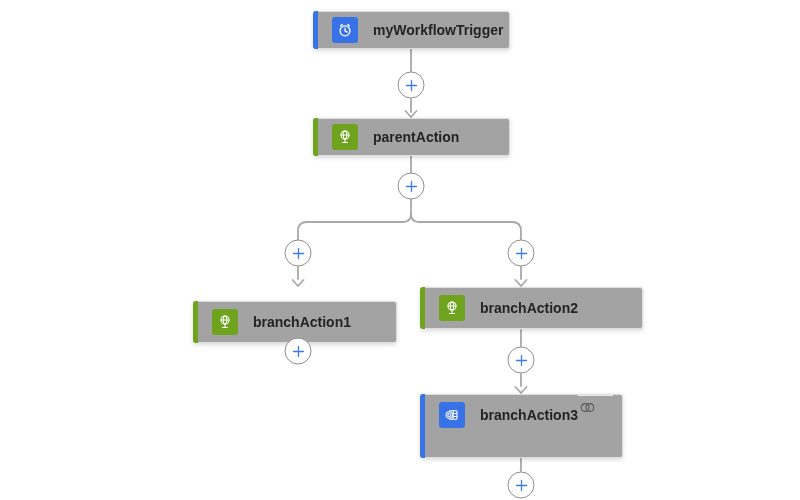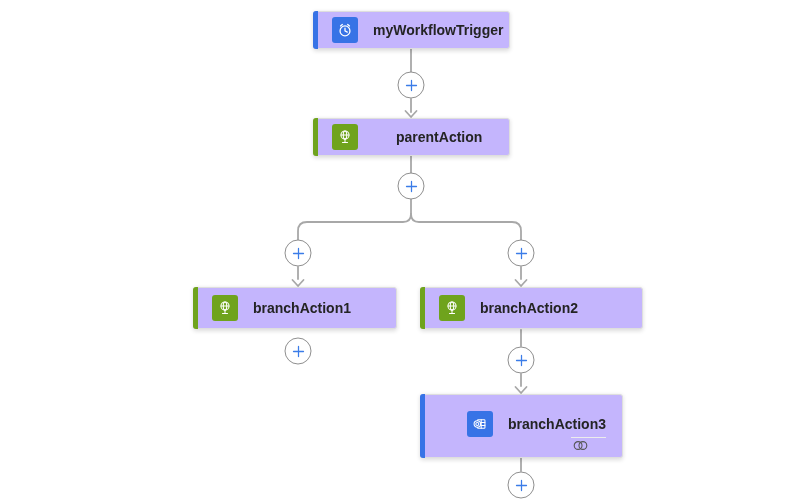--- a/index.html
+++ b/index.html
@@ -15,21 +15,21 @@
   svg.connectors path {
     fill:none;
     stroke:var(--line-gray, #a8a8a8);
     stroke-width:1.8;
     stroke-linecap:round;
     stroke-linejoin:round;
   }
 
   .node {
     position:absolute;
-    background:#c4b5fd;
+    background:#a3a3a3;
     border:1px solid var(--card-border, #dedede);
     border-radius:3px;
     box-shadow:0 1.5px 4px rgba(0,0,0,0.14);
     display:flex; align-items:center;
     box-sizing:border-box;
     cursor:pointer;
   }
   .accent {
     position:absolute; left:-1px; top:-1px; bottom:-1px; width:5px;
     border-radius:3px 0 0 3px;
@@ -46,21 +46,21 @@
   .icon-green { background:var(--green, #6fa31d); }
 
   .node-label {
     margin-left:15px;
     font-size:14px; font-weight:700;
     color:var(--text, #242424);
     white-space:nowrap;
   }
 
   
-  .node-tall { flex-direction:column; align-items:flex-end; padding:16px; }
+  .node-tall { align-items:flex-start; padding:0; }
   .row-main { display:flex; align-items:center; height:39px; }
   .row-footer {
     height:23px;
     border-top:1px solid var(--divider, #ececec);
     display:flex; align-items:center; justify-content:flex-end;
     padding-right:16px;
   }
   .link-btn {
     background:none; border:none; padding:1px; margin:0;
     display:flex; align-items:center; cursor:pointer;
@@ -129,21 +129,21 @@
     </div>
     <div class="node-label">myWorkflowTrigger</div>
   </div>
 
   <button class="plus" style="left:411px; top:85px;">
     <svg width="16" height="16" viewBox="0 0 24 24">
       <path d="M12 4.5 V19.5 M4.5 12 H19.5"></path>
     </svg>
   </button>
 
-  <div class="node" style="left:313px; top:118px; width:197px; height:38px;gap:23px;">
+  <div class="node" style="left:313px; top:118px; width:197px; height:38px;">
     <div class="accent accent-green"></div>
     <div class="icon-tile icon-green">
       <svg width="18" height="18" viewBox="0 0 24 24" fill="none" stroke="#fff" stroke-width="1.4" stroke-linecap="round">
         <circle cx="12" cy="9.4" r="5.4"></circle>
         <ellipse cx="12" cy="9.4" rx="2.3" ry="5.4"></ellipse>
         <path d="M6.8 9.4 H17.2"></path>
         <path d="M12 14.8 V18.6"></path>
         <path d="M8.6 19.4 H15.4"></path>
       </svg>
     </div>
@@ -161,21 +161,21 @@
       <path d="M12 4.5 V19.5 M4.5 12 H19.5"></path>
     </svg>
   </button>
 
   <button class="plus" style="left:521px; top:253px;">
     <svg width="16" height="16" viewBox="0 0 24 24">
       <path d="M12 4.5 V19.5 M4.5 12 H19.5"></path>
     </svg>
   </button>
 
-  <div class="node" style="left:193px; top:287px; width:204px; height:42px;">
+  <div class="node" style="left:193px; top:301px; width:204px; height:42px;">
     <div class="accent accent-green"></div>
     <div class="icon-tile icon-green">
       <svg width="18" height="18" viewBox="0 0 24 24" fill="none" stroke="#fff" stroke-width="1.4" stroke-linecap="round">
         <circle cx="12" cy="9.4" r="5.4"></circle>
         <ellipse cx="12" cy="9.4" rx="2.3" ry="5.4"></ellipse>
         <path d="M6.8 9.4 H17.2"></path>
         <path d="M12 14.8 V18.6"></path>
         <path d="M8.6 19.4 H15.4"></path>
       </svg>
     </div>

